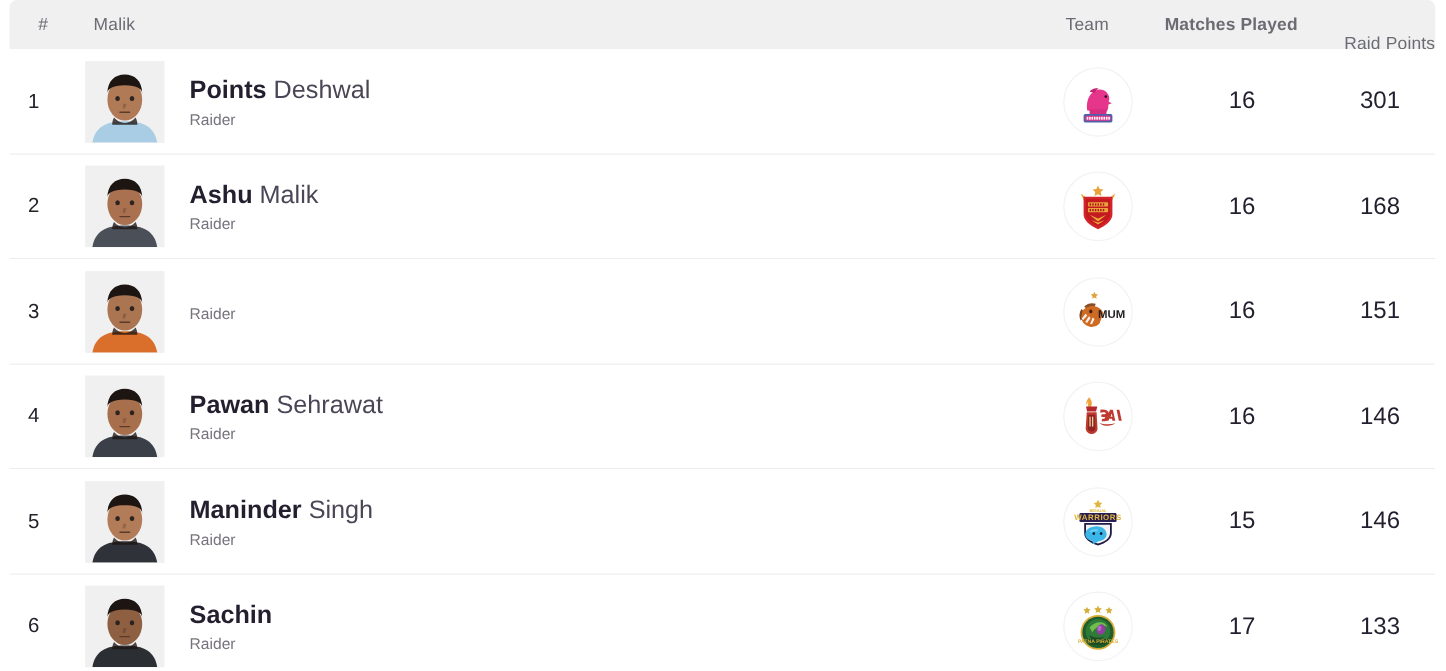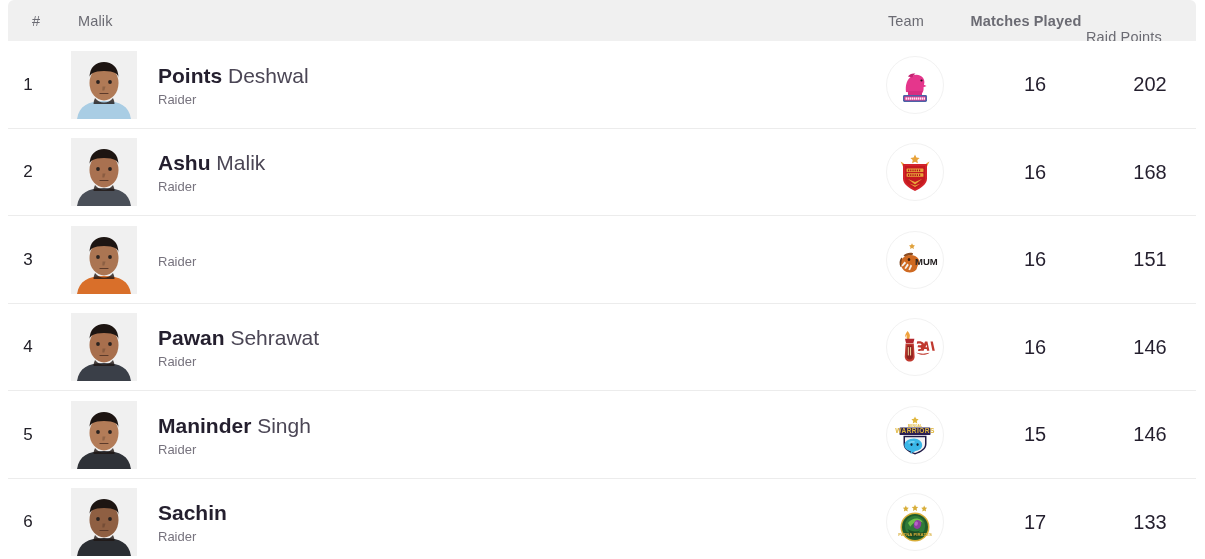--- a/index.html
+++ b/index.html
@@ -31,21 +31,21 @@
     color:#6b6b73;
     font-weight:400;
     letter-spacing:.15px;
     white-space:nowrap;
   }
   .th-rank   { width:56px; text-align:center; }
   .th-name   { flex:0 0 auto; margin-left:14px; }
   .th-spacer { flex:1 1 auto; }
   .th-team   { width:120px; text-align:center; }
   .th-mp     { width:120px; text-align:center;font-weight:bold; }
-  .th-rp     { width:110px; text-align:left;margin-top:32px; }
+  .th-rp     { width:110px; text-align:right;margin-top:32px; }
 
   
   .tbody { position:absolute; left:0; top:41px; width:1205px; }
   .row {
     position:relative;
     height:87.5px;
     display:flex;
     align-items:center;
     background:#fff;
   }
@@ -175,21 +175,21 @@
                 <rect x="23.6" y="35.4" width="1.3" height="2.3"></rect>
       <rect x="25.6" y="35.4" width="1.3" height="2.3"></rect>
                 <rect x="27.6" y="35.4" width="1.3" height="2.3"></rect>
       <rect x="29.6" y="35.4" width="1.3" height="2.3"></rect>
                 <rect x="31.6" y="35.4" width="1.3" height="2.3"></rect>
     </g>
   </svg>
           </div>
         </div>
         <div class="c-stat mp">16</div>
-        <div class="c-stat rp">202</div>
+        <div class="c-stat rp">301</div>
       </div>
       <div class="row">
         <div class="c-rank">2</div>
         <div class="c-photo">
           <svg viewBox="0 0 66 68" preserveAspectRatio="xMidYMid slice" aria-hidden="true">
     <rect width="66" height="68" fill="#f0f0f0"></rect>
     <path d="M6 68c2-13 11-18 27-18s25 5 27 18z" fill="#4a4f58"></path>
     <ellipse cx="33" cy="32" rx="14.5" ry="17.5" fill="#a97150"></ellipse>
     <path d="M18.5 27c0-11 6.5-16 14.5-16s14.5 5 14.5 16c0-4-4-7-14.5-7s-14.5 3-14.5 7z" fill="#1d1512"></path>
     <path d="M24 47c2.5 3 5.5 4.5 9 4.5s6.5-1.5 9-4.5c1 2 1.5 4 1.5 6h-21c0-2 .5-4 1.5-6z" fill="#1d1512" opacity=".78"></path>

